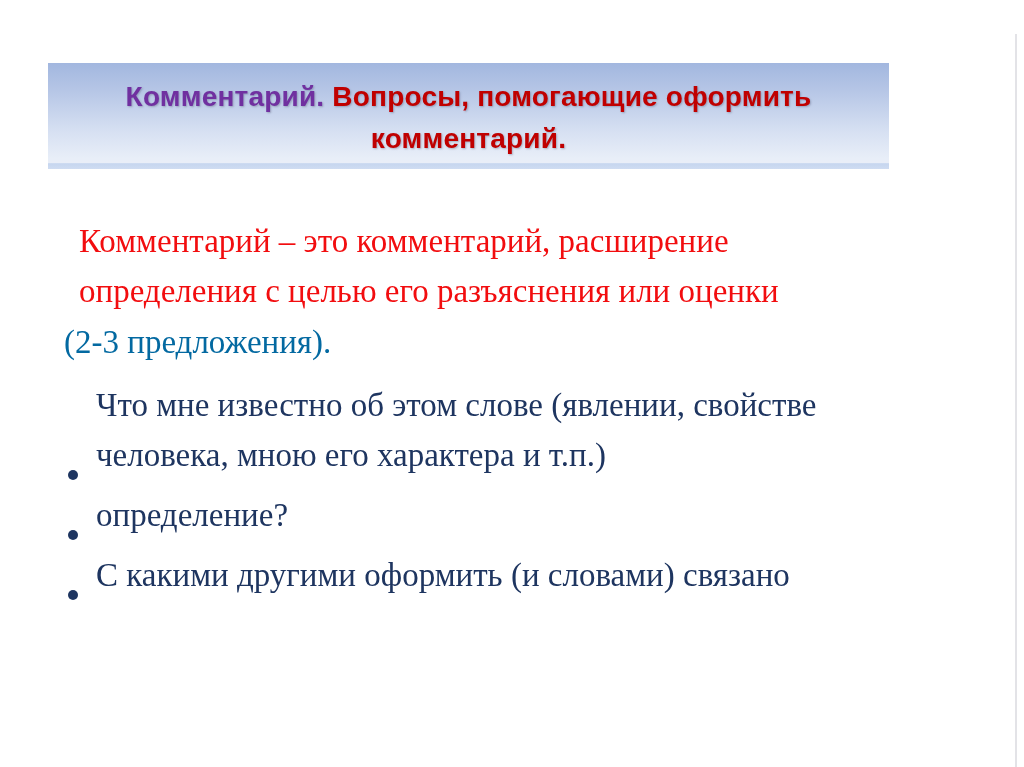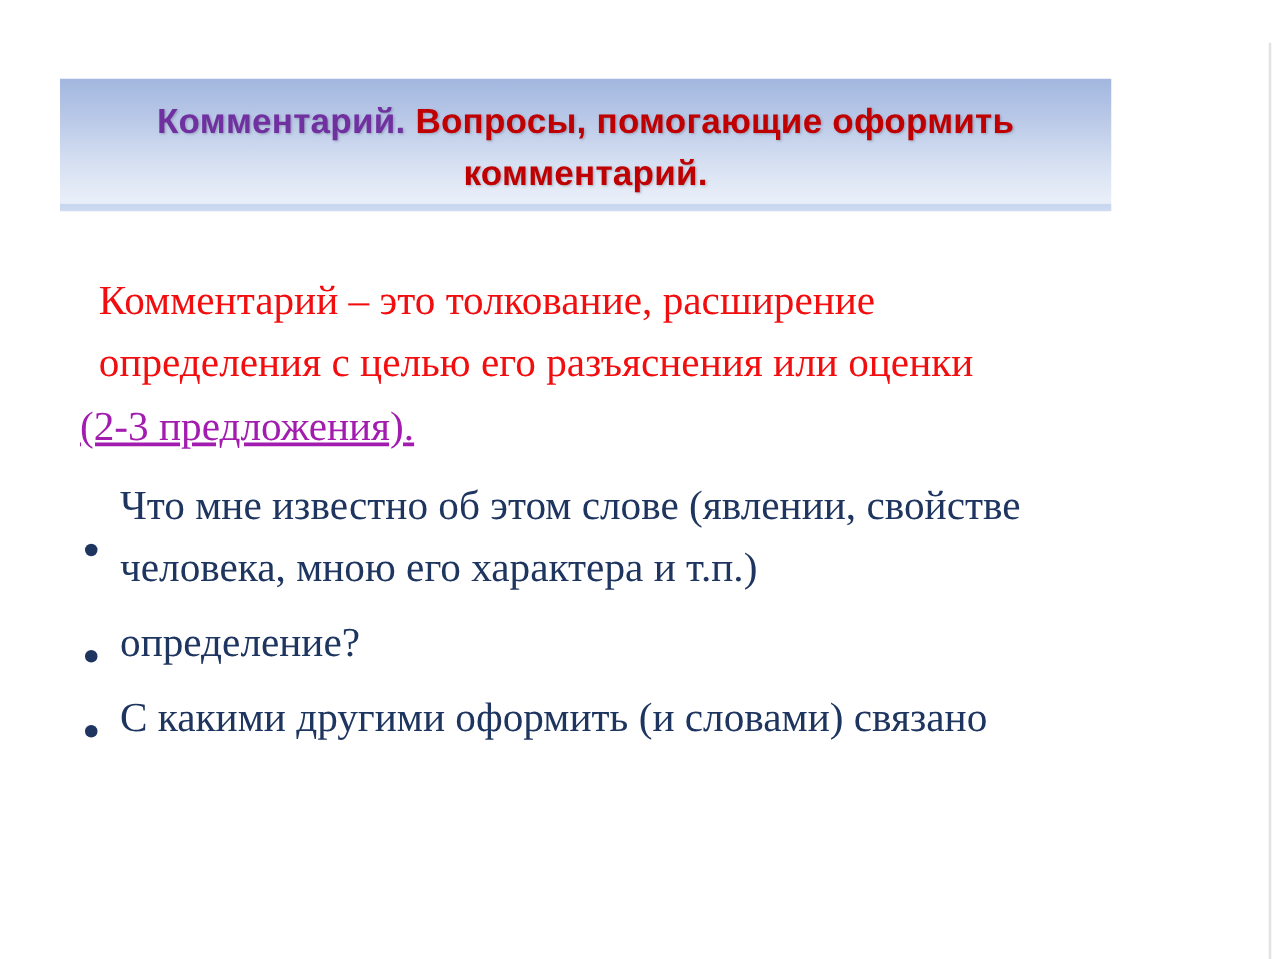--- a/index.html
+++ b/index.html
@@ -75,29 +75,28 @@
     line-height: 50px;
     color: #1e3560;
   }
   .intro {
     padding-left: 17px;
     color: #f20d0f;
   }
   .note {
     padding-left: 2px;
     margin-top: 1px;
-    color: #a21caf;
-    text-decoration: underline;
+    color: #0369a1;
   }
   .bullets {
     margin-top: 13px;
   }
   .bullet-item {
     display: flex;
-    align-items: center;
+    align-items: flex-end;
     margin-bottom: 10px;
     padding-left: 6px;
   }
   .bullet-dot {
     flex: 0 0 auto;
     width: 10px;
     height: 10px;
     margin-top: 20px;
     border-radius: 50%;
     background: #1e3560;
@@ -114,21 +113,21 @@
 
   <div class="title-box">
     <div class="title-text">
       <span class="title-part1">Комментарий.</span><span class="title-part2"> Вопросы, помогающие оформить комментарий.</span>
     </div>
   </div>
 
   <div class="content">
 
     <div class="intro">
-      <div class="line">Комментарий – это толкование, расширение</div>
+      <div class="line">Комментарий – это комментарий, расширение</div>
       <div class="line">определения с целью его разъяснения или оценки</div>
     </div>
 
     <div class="note">
       <div class="line">(2-3 предложения).</div>
     </div>
 
     <div class="bullets">
 
       <div class="bullet-item">

